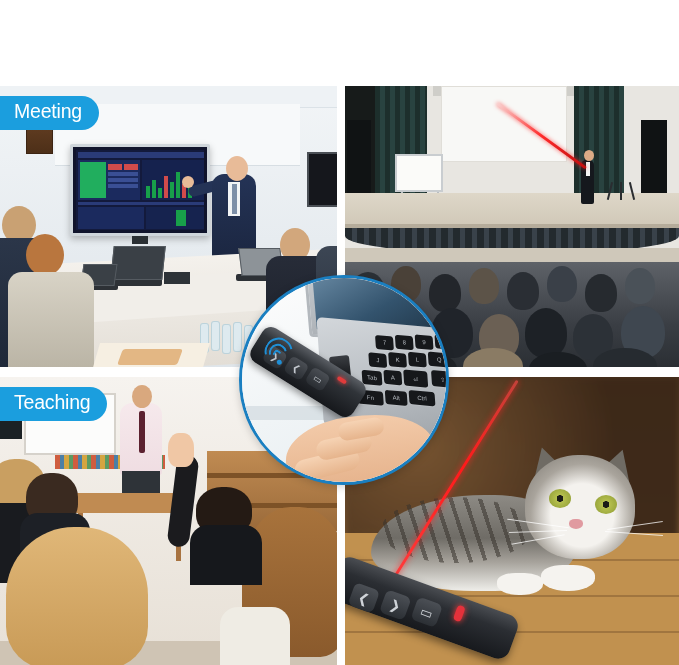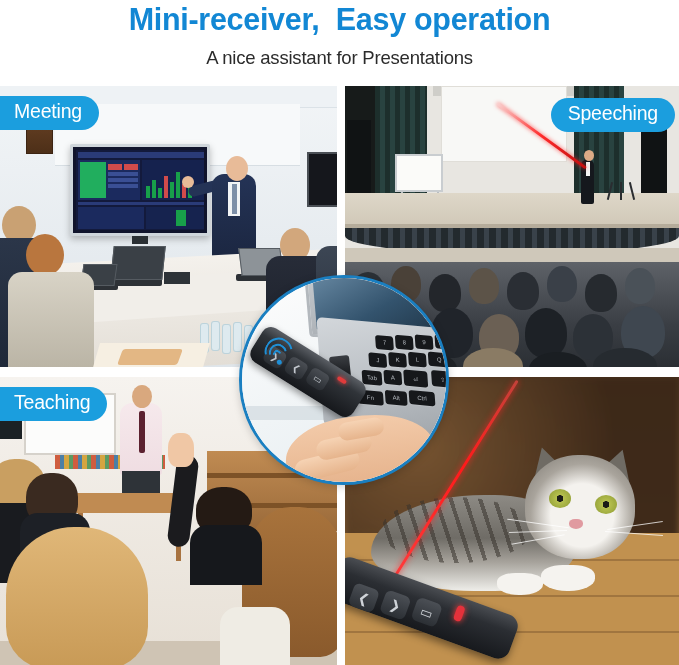--- a/index.html
+++ b/index.html
@@ -200,24 +200,20 @@
   .wifi { position:absolute; }
   .wifi span { position:absolute; border:2.6px solid #1f8fd6; border-radius:50%;
                border-right-color:transparent; border-bottom-color:transparent; transform:rotate(45deg);}
   .wifi .dot { position:absolute; width:5px; height:5px; background:#1f8fd6; border-radius:50%; border:none; transform:none;}
 </style>
 </head>
 <body>
 
 <div id="page">
 
-  <div class="header">
-    <div class="title">Mini-receiver,  Easy operation</div>
-    <div class="subtitle">A nice assistant for Presentations</div>
-  </div>
 
   <div class="grid">
 
     <div class="panel p-tl">
       <div class="scene">
         <div class="mt-wall"></div>
         <div class="mt-ceil"></div>
         <div class="mt-panelwall"></div>
         <div class="mt-woodbox"></div>
 
@@ -350,21 +346,20 @@
           <div class="sp-h" style="left:228px;top:52px;width:40px;height:46px;background:#2c3137;"></div>
           <div class="sp-h" style="left:276px;top:44px;width:44px;height:52px;background:#3f4750;"></div>
           <div class="sp-h" style="left:-10px;top:86px;width:60px;height:36px;background:#16191d;"></div>
           <div class="sp-h" style="left:54px;top:90px;width:58px;height:34px;background:#1f2327;"></div>
           <div class="sp-h" style="left:118px;top:86px;width:60px;height:36px;background:#8a7b64;"></div>
           <div class="sp-h" style="left:184px;top:90px;width:58px;height:34px;background:#1a1e22;"></div>
           <div class="sp-h" style="left:248px;top:86px;width:64px;height:36px;background:#262b30;"></div>
         </div>
       </div>
 
-      <div class="badge b-speeching">Speeching</div>
     </div>
 
     <div class="panel p-bl">
       <div class="scene">
         <div class="tc-bg"></div>
         <div class="tc-blackboard"></div>
         <div class="tc-board"></div>
         <div class="tc-shelfR">
           <div class="sh" style="top:22px;"></div>
           <div class="sh" style="top:52px;"></div>

